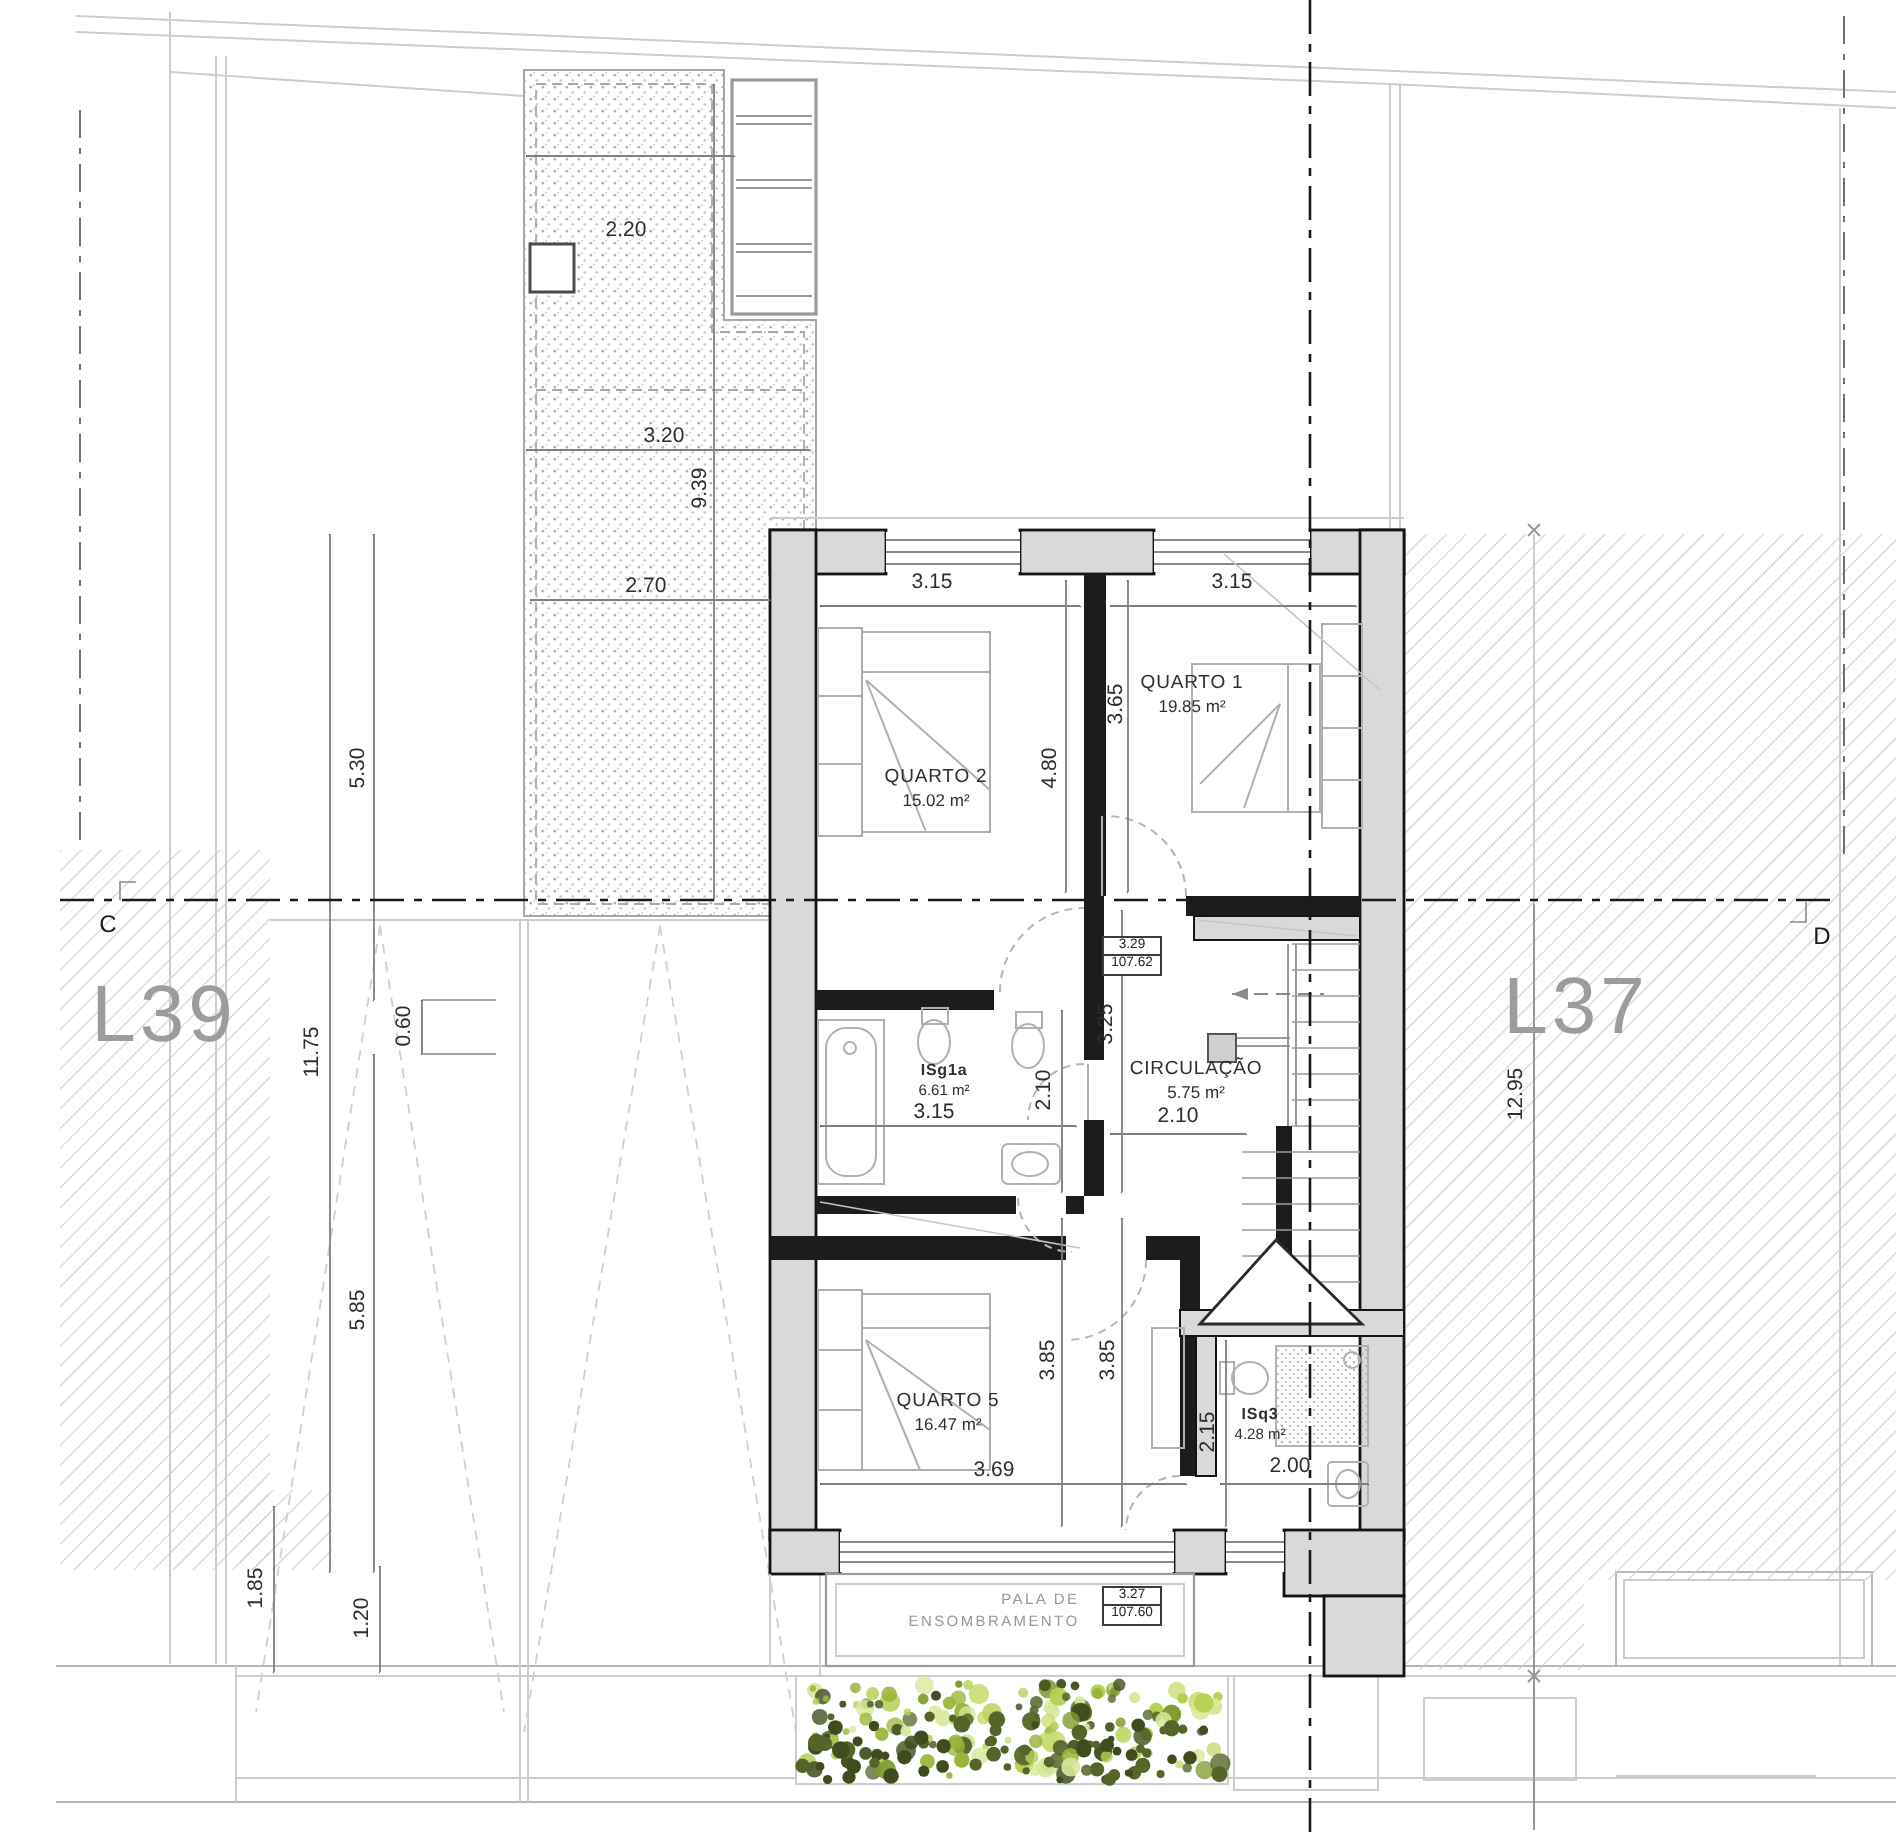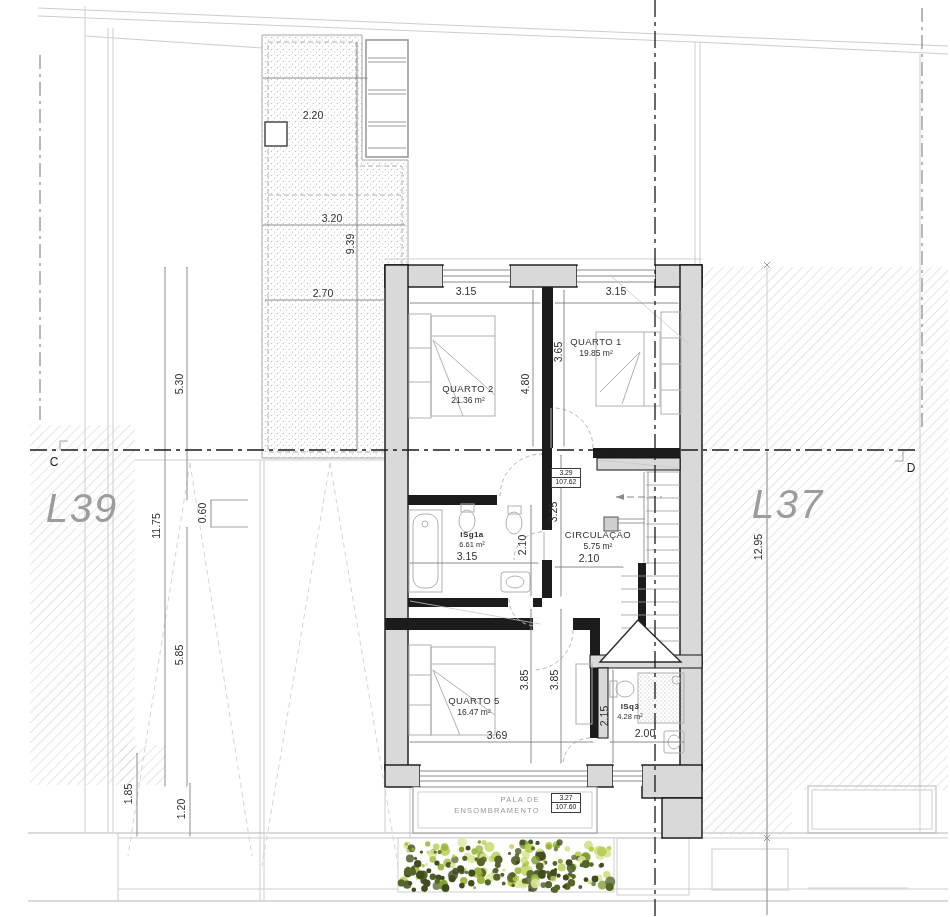--- a/index.html
+++ b/index.html
@@ -26,21 +26,21 @@
   .dim-label{position:absolute;transform:translate(-50%,-50%);font-size:10.5px;color:#2e2e2e;
              background:transparent;white-space:nowrap;}
   .dim-label.rot{transform:translate(-50%,-50%) rotate(-90deg);}
   .room-label{position:absolute;transform:translate(-50%,-50%);text-align:center;color:#2f2f2f;
               line-height:1.25;white-space:nowrap;}
   .room-label .rn{font-size:9.5px;letter-spacing:.4px;}
   .room-label .ra{font-size:8.5px;}
   .room-label.sm .rn{font-size:8px;font-weight:bold;}
   .room-label.sm .ra{font-size:7.5px;}
   .lot-label{position:absolute;transform:translate(-50%,-50%);font-size:40px;color:#9c9c9c;
-             letter-spacing:2px;font-style:italic;}
+             letter-spacing:2px;}
   .sec-label{position:absolute;transform:translate(-50%,-50%);font-size:12px;color:#1c1c1c;}
   .pala-label{position:absolute;transform:translate(-50%,-50%);text-align:right;color:#979797;
               font-size:7.5px;letter-spacing:1.2px;line-height:1.5;}
   .level-box{position:absolute;border:1px solid #3c3c3c;background:#fff;width:28px;
              font-size:6.8px;color:#222;text-align:center;line-height:1.25;}
   .level-box .lv{border-bottom:1px solid #3c3c3c;}
 </style>
 </head>
 <body>
 
@@ -540,21 +540,21 @@
     <path class="dimx" d="M895,461 H903 V451" stroke="#333"></path>
     <line class="axis" x1="655" y1="0" x2="655" y2="917"></line>
     <line class="axis-lt" x1="40" y1="55" x2="40" y2="425"></line>
     <line class="axis-lt" x1="922" y1="8" x2="922" y2="430"></line>
   </g>
 </svg>
 
 <div id="room-layer">
       <div class="room-label" style="left: 468px; top: 350px; margin-top: 44px;">
         <div class="rn">QUARTO 2</div>
-        <div class="ra">21.36 m²</div>
+        <div class="ra">15.02 m²</div>
       </div>
       <div class="room-label" style="left: 596px; top: 347px;">
         <div class="rn">QUARTO 1</div>
         <div class="ra">19.85 m²</div>
       </div>
       <div class="room-label sm" style="left: 472px; top: 540px;">
         <div class="rn">ISg1a</div>
         <div class="ra">6.61 m²</div>
       </div>
       <div class="room-label" style="left: 598px; top: 540px;">

